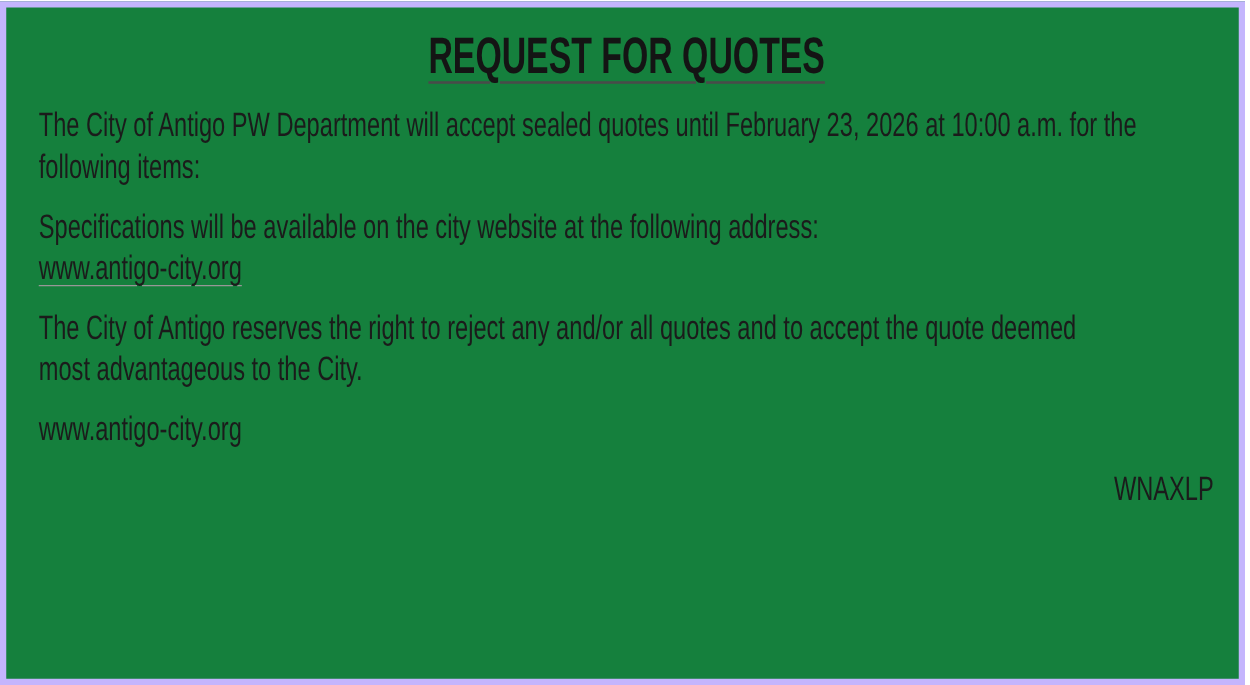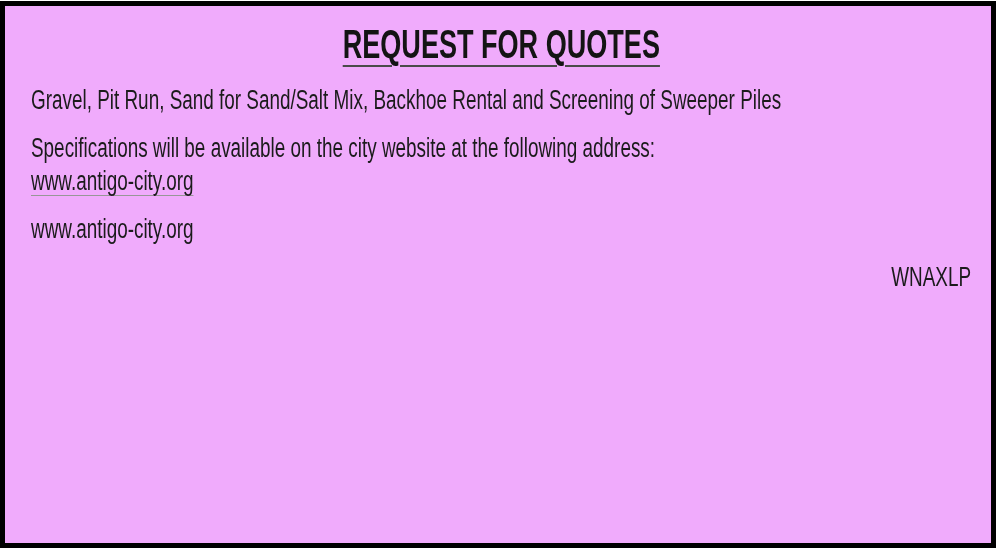--- a/index.html
+++ b/index.html
@@ -5,22 +5,22 @@
   * { margin: 0; padding: 0; box-sizing: border-box; }
   html, body {
     width: 1000px; height: 548px;
     background: #ffffff;
     font-family: "Liberation Sans", sans-serif;
     overflow: hidden;
   }
   .notice {
     margin: 1px 4px 0 0;
     height: 547px;
-    border: 5px solid #000000;
-    background: #f0abfc;
+    border: 5px solid #c4b5fd;
+    background: #15803d;
     padding: 16px 20px 0 26px;
     overflow: hidden;
   }
   .title {
     text-align: center;
     line-height: 44px;
     margin-bottom: 18px;
     font-weight: bold;
     font-size: 41px;
     color: #141414;
@@ -55,31 +55,36 @@
     transform-origin: 100% 50%;
   }
 </style>
 </head>
 <body>
 
 <div class="notice">
 
   <h1 class="title"><span class="title-text">REQUEST FOR QUOTES</span></h1>
 
+  <div class="para">
+    <div class="line">The City of Antigo PW Department will accept sealed quotes until February 23, 2026 at 10:00 a.m. for the</div>
+    <div class="line">following items:</div>
+  </div>
 
-  <div class="para">
-    <div class="line">Gravel, Pit Run, Sand for Sand/Salt Mix, Backhoe Rental and Screening of Sweeper Piles</div>
-  </div>
 
   <div class="para">
     <div class="line">Specifications will be available on the city website at the following address:</div>
     <div class="line link">www.antigo-city.org</div>
   </div>
 
 
+  <div class="para">
+    <div class="line">The City of Antigo reserves the right to reject any and/or all quotes and to accept the quote deemed</div>
+    <div class="line">most advantageous to the City.</div>
+  </div>
 
   <div class="para">
     <div class="line">www.antigo-city.org</div>
   </div>
 
   <div class="line legal">WNAXLP</div>
 
 </div>
 
 </body></html>

